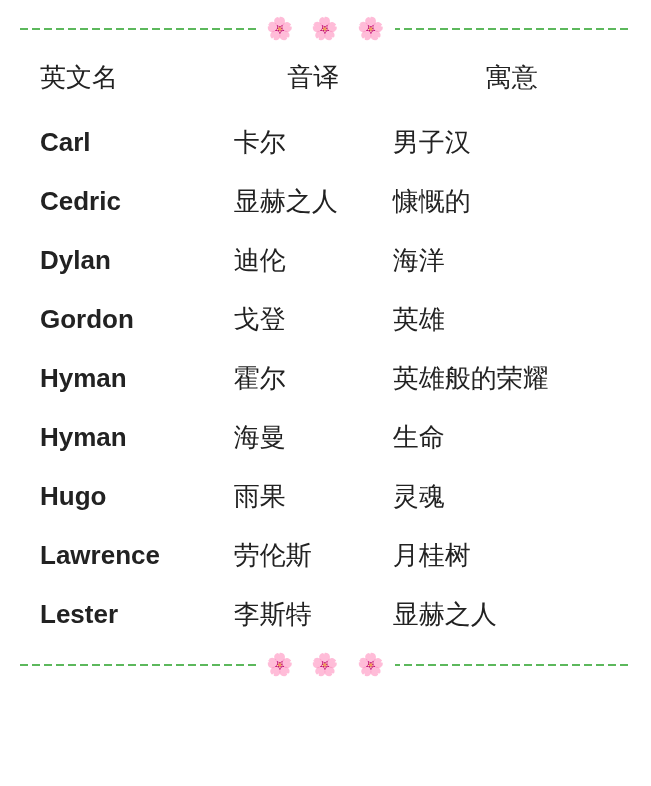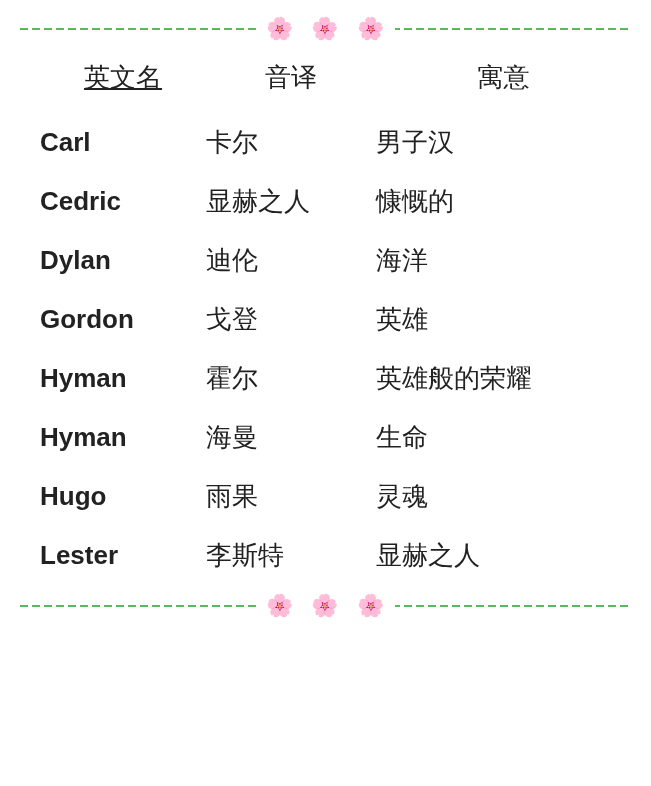--- a/index.html
+++ b/index.html
@@ -67,23 +67,22 @@
 
     thead tr th {
       font-size: 26px;
       font-weight: normal;
       color: #222;
       padding: 10px 0 18px 0;
       text-align: center;
     }
 
     thead tr th:first-child {
-      text-align: center;
+      text-align: left;
       padding-left: 20px;
-      text-decoration: underline;
     }
 
     tbody tr td {
       font-size: 26px;
       color: #222;
       padding: 12px 0;
       vertical-align: middle;
     }
 
     tbody tr td:first-child {
@@ -144,20 +143,25 @@
           <td>Hyman</td>
           <td>海曼</td>
           <td>生命</td>
         </tr>
         <tr>
           <td>Hugo</td>
           <td>雨果</td>
           <td>灵魂</td>
         </tr>
         <tr>
+          <td>Lawrence</td>
+          <td>劳伦斯</td>
+          <td>月桂树</td>
+        </tr>
+        <tr>
           <td>Lester</td>
           <td>李斯特</td>
           <td>显赫之人</td>
         </tr>
       </tbody>
   </table>
 
   <div class="divider divider-bottom">
     <div class="divider-line"></div>
     <div class="divider-roses">

